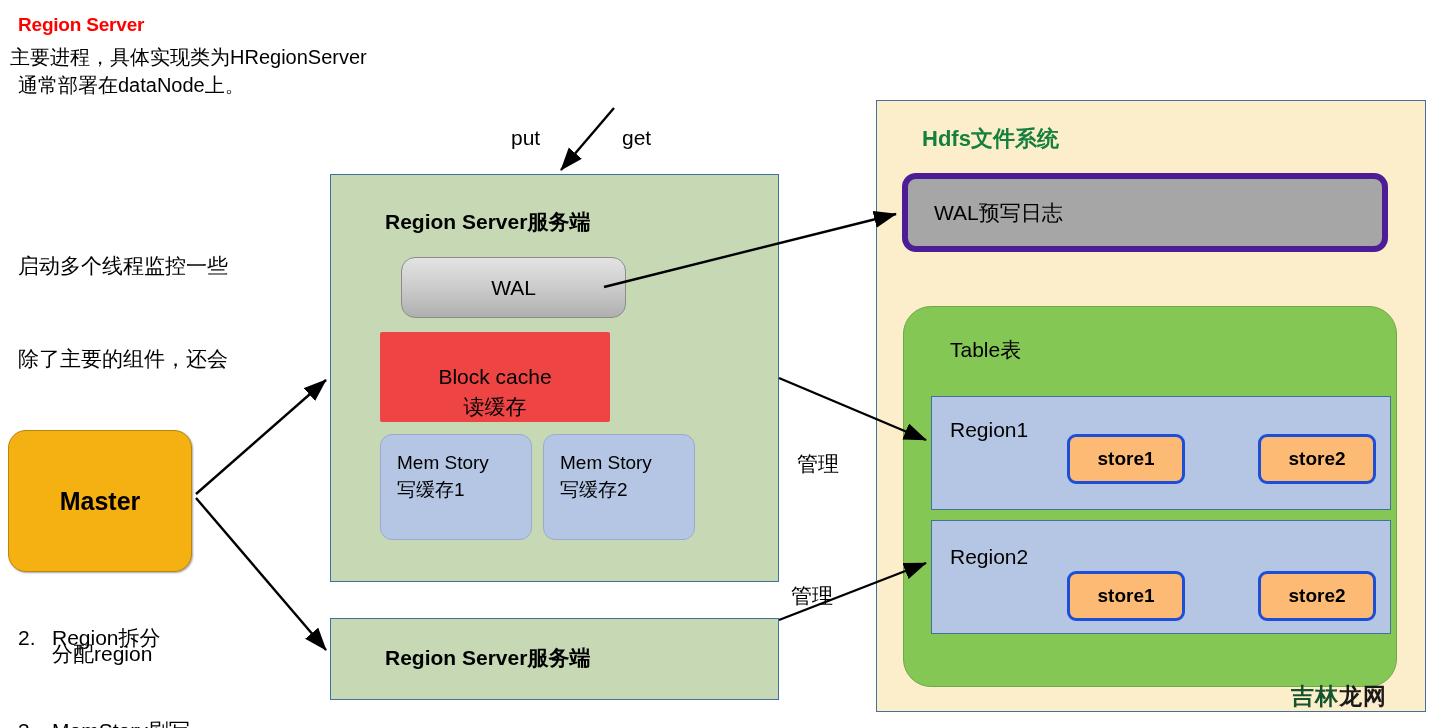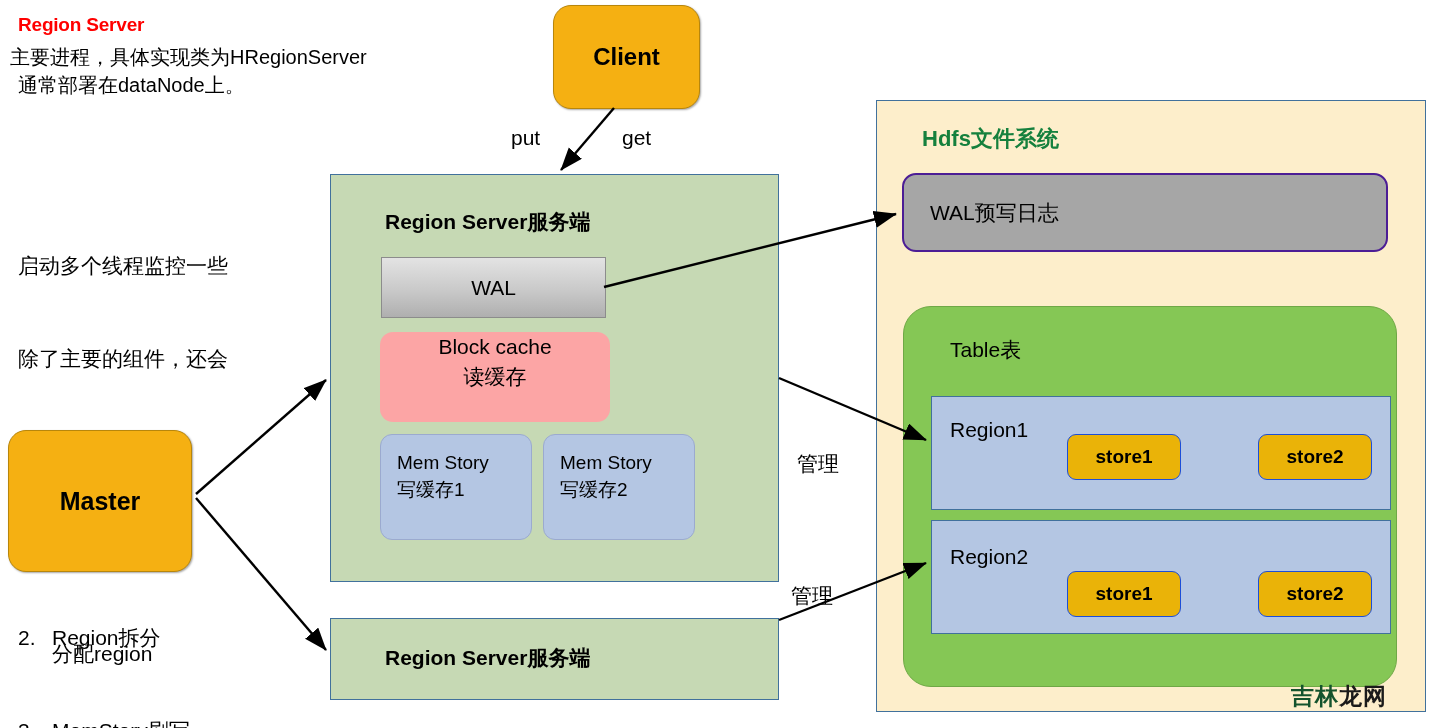--- a/index.html
+++ b/index.html
@@ -27,49 +27,49 @@
 
   
   .greenpanel{background:#C6D9B4;border:1px solid #41719C;}
   #rs1{left:330px;top:174px;width:447px;height:406px;}
   #rs2{left:330px;top:618px;width:447px;height:80px;}
   .rs-title{font-size:21px;font-weight:bold;color:#000;}
   #rs1-title{left:385px;top:208px;}
   #rs2-title{left:385px;top:644px;}
 
   
-  #wal-box{left:381px;top:257px;width:223px;height:59px;border-radius:0;
+  #wal-box{left:401px;top:257px;width:223px;height:59px;border-radius:14px;
            border:1px solid #8C8C8C;
            background:linear-gradient(180deg,#E3E3E3 0%,#C9C9C9 55%,#AFAFAF 100%);
            display:flex;align-items:center;justify-content:center;font-size:21px;color:#000;}
-  #blockcache{left:380px;top:332px;width:230px;height:90px;border-radius:13px;background:#fca5a5;
-              display:flex;flex-direction:column;align-items:center;justify-content:flex-start;
+  #blockcache{left:380px;top:332px;width:230px;height:90px;border-radius:2px;background:#ef4444;
+              display:flex;flex-direction:column;align-items:center;justify-content:flex-end;
               font-size:21px;color:#000;line-height:30px;text-align:center;}
   .memstory{top:434px;width:152px;height:106px;border-radius:12px;background:#B4C6E3;
             border:1px solid #9BAACF;font-size:19px;color:#000;line-height:27px;
             padding:14px 0 0 16px;box-sizing:border-box;}
   #mem1{left:380px;}
   #mem2{left:543px;}
 
   
   #hdfs{left:876px;top:100px;width:548px;height:610px;background:#FDEECB;border:1px solid #41719C;}
   #hdfs-title{left:922px;top:124px;font-size:22px;font-weight:bold;color:#15803d;}
   #walfile{left:902px;top:173px;width:486px;height:79px;border-radius:14px;background:#A6A6A6;
-           border:2px solid #4c1d95;display:flex;align-items:center;font-size:21px;color:#000;padding-left:26px;
+           border:6px solid #4c1d95;display:flex;align-items:center;font-size:21px;color:#000;padding-left:26px;
            box-sizing:border-box;}
   #table{left:903px;top:306px;width:492px;height:379px;background:#85C755;border:1px solid #6FA846;
          border-radius:28px;}
   #table-title{left:950px;top:336px;font-size:21px;color:#000;}
   .region{left:931px;width:458px;height:112px;background:#B4C6E3;border:1px solid #41719C;}
   #region1{top:396px;}
   #region2{top:520px;}
   .region-label{font-size:21px;color:#000;left:950px;}
   #region1-label{top:418px;}
   #region2-label{top:545px;}
-  .store{width:112px;height:44px;border-radius:9px;background:#eab308;border:1px solid #1d4ed8;
+  .store{width:112px;height:44px;border-radius:9px;background:#fdba74;border:3px solid #1d4ed8;
          display:flex;align-items:center;justify-content:center;font-size:19px;font-weight:bold;color:#000;}
   #s1a{left:1067px;top:434px;}
   #s1b{left:1258px;top:434px;}
   #s2a{left:1067px;top:571px;}
   #s2b{left:1258px;top:571px;}
 
   
   .flab{font-size:21px;color:#000;}
   #lab-put{left:511px;top:126px;}
   #lab-get{left:622px;top:126px;}
@@ -105,21 +105,20 @@
       <span class="n">2.</span>
       <span>Region拆分</span>
     </div>
     <div class="numline">
       <span class="n">3.</span>
       <span>MemStory刷写</span>
     </div>
     
   </div>
 
-  <div class="abs orange" id="client">Client</div>
   <div class="abs orange" id="master">Master</div>
 
   <div class="abs greenpanel" id="rs1"></div>
   <div class="abs txt rs-title" id="rs1-title">Region Server服务端</div>
 
   <div class="abs" id="wal-box">WAL</div>
 
   <div class="abs" id="blockcache">
     <span>Block cache</span>
     <span>读缓存</span>

